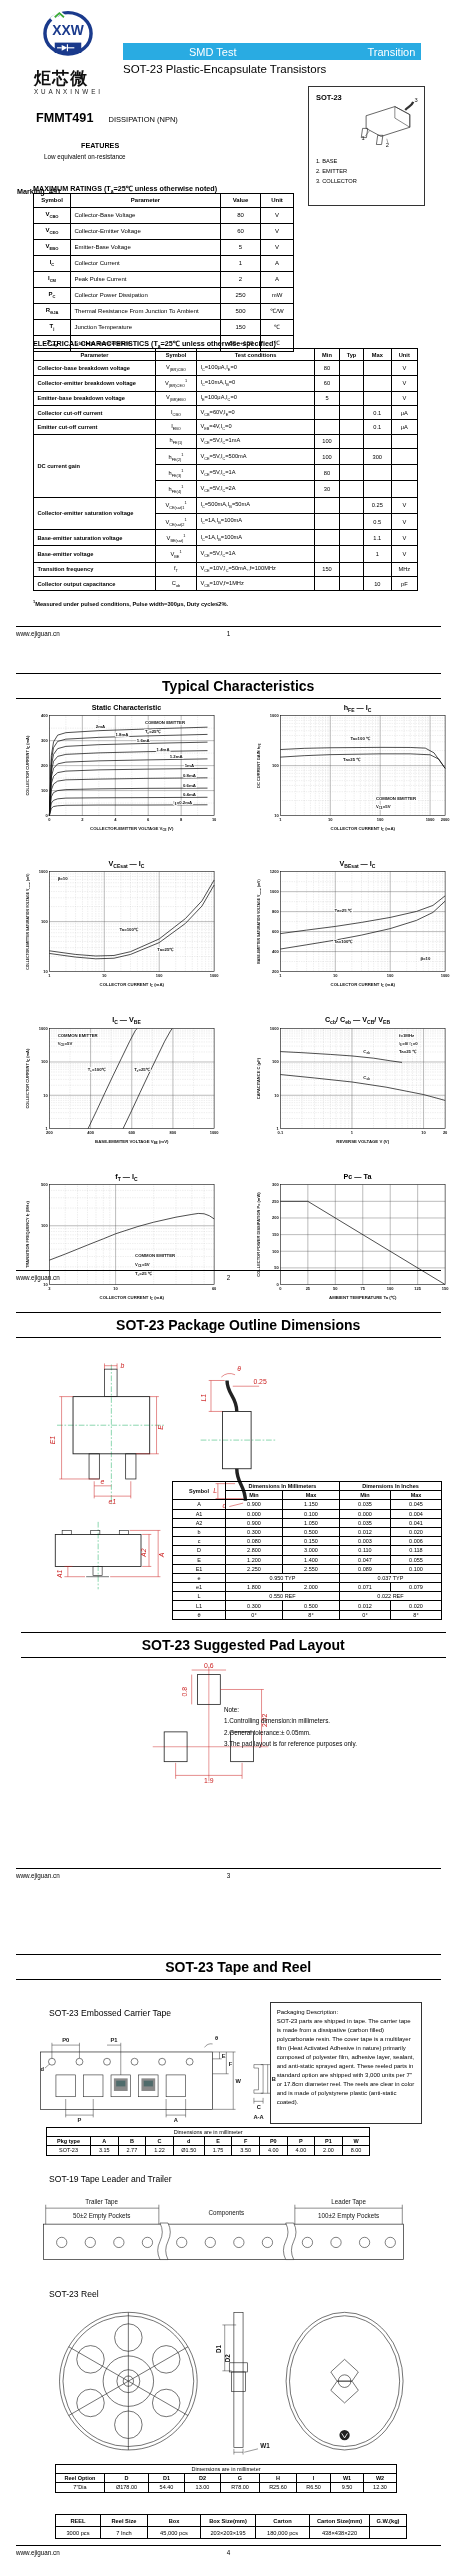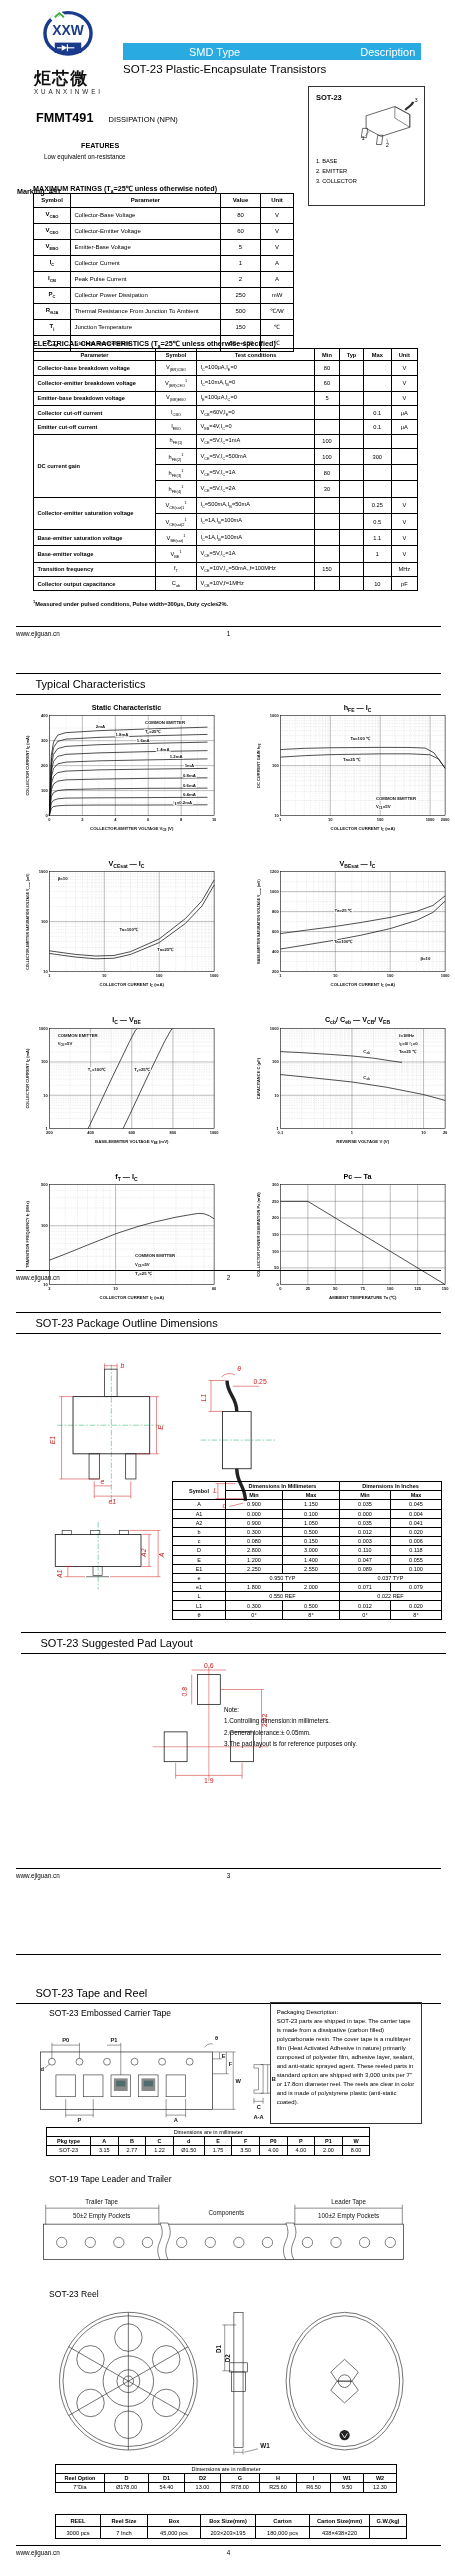--- a/index.html
+++ b/index.html
@@ -26,21 +26,21 @@
   .tbl th{font-weight:bold;}
   .tbl .al{text-align:left;padding-left:3.4px;}
   .tbl .b{font-weight:bold;}
   .tbl .cap{font-weight:normal;}
   .tbl-big th,.tbl-big td{font-size:6px;padding:3.4px 2.3px;}
   .tbl-med th,.tbl-med td{font-size:5.7px;padding:2.6px 1.7px;}
   .tbl-sm th,.tbl-sm td{font-size:5.5px;padding:1.1px 1.1px;}
   .footnote{font-size:5.7px;font-weight:bold;}
   
   .sect{border-top:1.7px solid #000;border-bottom:1.7px solid #000;}
-  .sect .tx{font-size:11px;font-weight:normal;padding:4px 0 4px 36px;}
+  .sect .tx{font-size:14px;font-weight:bold;padding:4px 0 4px 36px;text-align:center;}
   
   .charts{display:grid;grid-template-columns:207px 207px;column-gap:2.3px;row-gap:7.5px;gap:24px;}
   .chart-title{text-align:center;font-size:7.2px;font-weight:bold;height:9.2px;}
   .chart-title sub{font-size:70%;}
   
   .pfoot{border-top:1.1px solid #000;}
   .pfoot .site{font-size:6.3px;padding-top:2.9px;}
   .pfoot .num{position:absolute;left:0;right:0;text-align:center;top:2.9px;font-size:6.3px;}
   .sub-note{font-size:6.3px;line-height:1.8;}
   .pktext{font-size:6px;line-height:1.5;}
@@ -63,22 +63,22 @@
       <path d="M48 64 L58 69 L48 74 Z" fill="#fff"></path>
         <line x1="58" y1="63" x2="58" y2="75" stroke="#fff" stroke-width="2"></line>
       <line x1="40" y1="69" x2="48" y2="69" stroke="#fff" stroke-width="2"></line>
         <line x1="58" y1="69" x2="70" y2="69" stroke="#fff" stroke-width="2"></line>
     </svg>
     <div class="logo-cn">炬芯微</div>
     <div class="logo-en">XUANXINWEI</div>
   </div>
 
   <div class="abs banner" style="left: 123px; top: 43px; width: 298px; background: rgb(41, 171, 226);">
-    <span class="bl">SMD Type</span>
-    <span class="br">Description</span>
+    <span class="bl">SMD Test</span>
+    <span class="br">Transition</span>
   </div>
   <div class="abs doc-title" style="left:123px;top:63px;width:310px;">SOT-23 Plastic-Encapsulate Transistors</div>
 
   <div class="abs" style="left:36px;top:111px;">
     <span class="partno">FMMT491</span>
     <span class="parttype">DISSIPATION (NPN)</span>
   </div>
 
   <div class="abs pkgbox" style="left:308px;top:86px;width:115px;height:118px;">
     <div class="t" style="margin:5.7px 0 0 6.9px;">SOT-23</div>
@@ -1028,21 +1028,21 @@
     <div>2.General tolerance:± 0.05mm.</div>
     <div>3.The pad layout is for reference purposes only.</div>
   </div>
 
   <div class="abs pfoot" style="left:16px;top:1868px;width:425px;height:15px;">
     <span class="site" style="display:inline-block;">www.ejiguan.cn</span>
     <span class="num">3</span>
   </div>
 
   <div class="abs sect" style="left:16px;top:1954px;width:425px;">
-    <div class="tx" style="padding-left:19.5px;margin-top:28px;">SOT-23 Tape and Reel</div>
+    <div class="tx" style="padding-left:19.5px;">SOT-23 Tape and Reel</div>
   </div>
 
   <div class="abs dwg-title" style="left:49px;top:2008px;">SOT-23  Embossed Carrier Tape</div>
 
   <div class="abs pkgbox" style="left:270px;top:2002px;width:152px;height:122px;padding:4.6px 5.7px;box-sizing:border-box;">
     <div class="pktext">Packaging Description:</div>
     <div class="pktext ind">SOT-23 parts are shipped in tape. The carrier tape is made from a dissipative (carbon filled) polycarbonate resin. The cover tape is a multilayer film (Heat Activated Adhesive in nature) primarily composed of polyester film, adhesive layer, sealant, and anti-static sprayed agent. These reeled parts in standard option are shipped with 3,000 units per 7" or 17.8cm diameter reel. The reels are clear in color and is made of polystyrene plastic (anti-static coated).</div>
   </div>
 
   <svg class="abs" style="left:37px;top:2030px;" width="241" height="95" viewBox="0 0 420 165">

